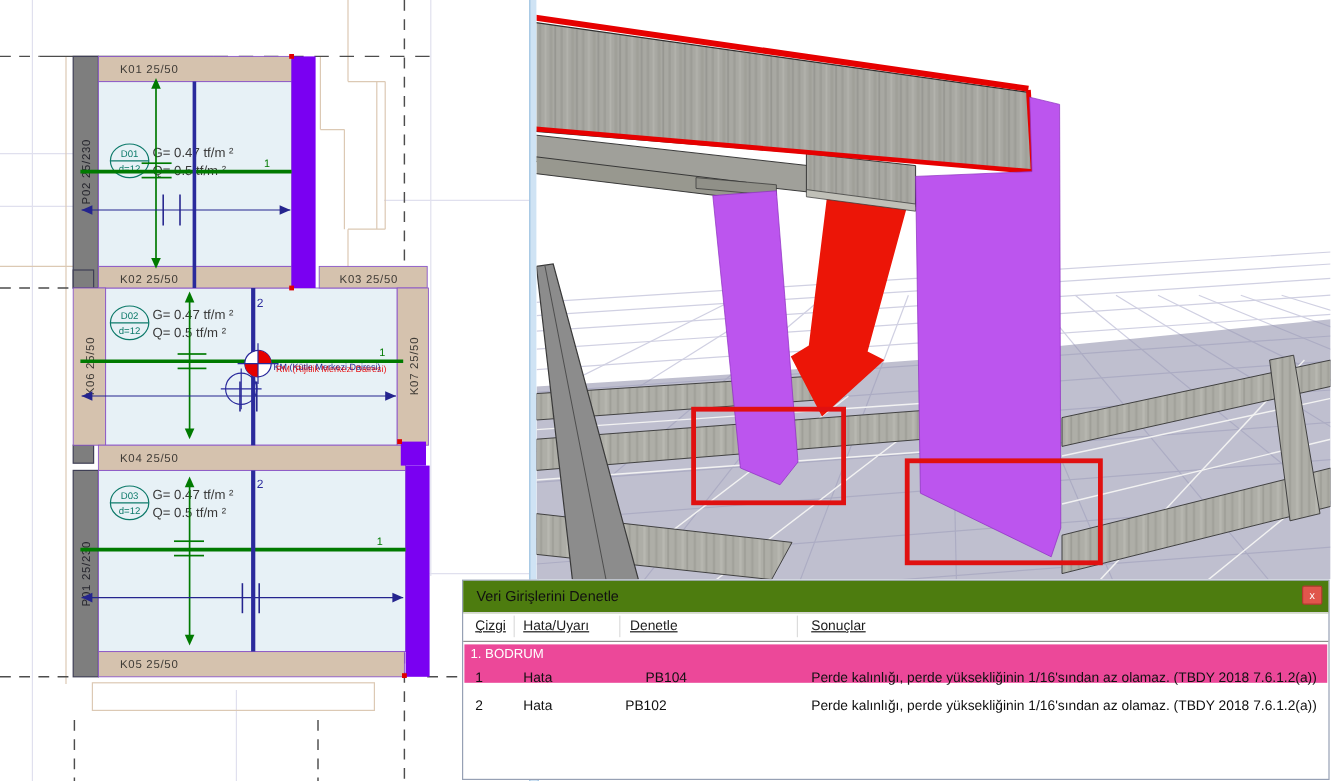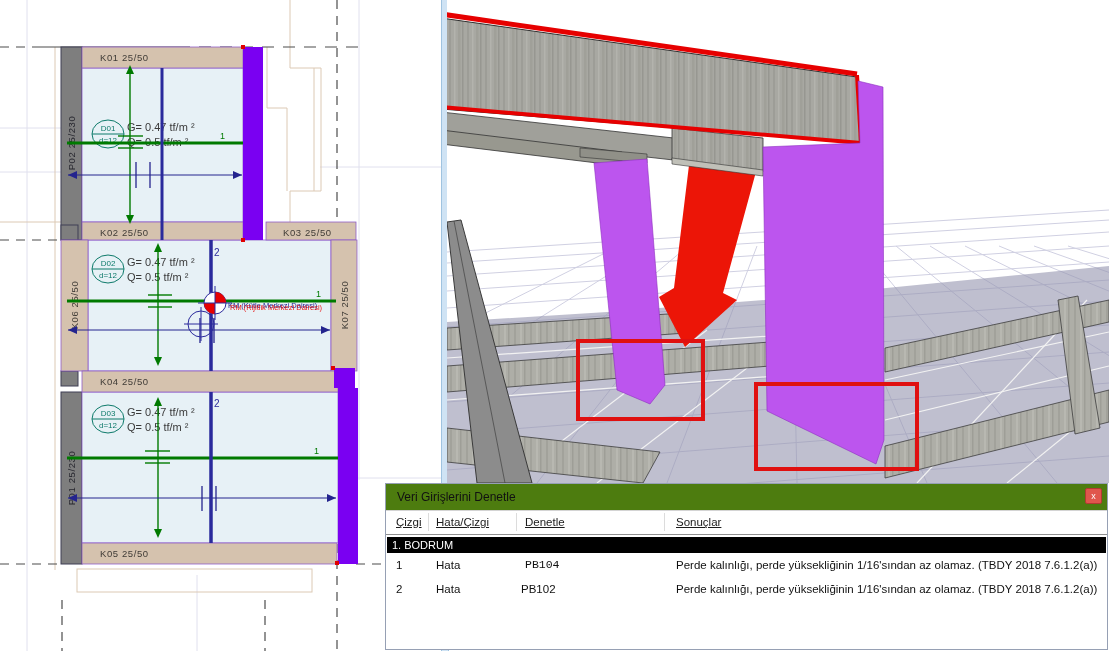--- a/index.html
+++ b/index.html
@@ -10,21 +10,21 @@
   #splitter{left:441px;top:0;width:6px;height:651px;background:#cfe3f4;border-left:1px solid #9fc3e0;border-right:1px solid #9fc3e0;}
   #view3d-pane{left:447px;top:0;width:662px;height:483px;background:#fff;overflow:hidden;}
   
   #dialog{left:385px;top:483px;width:723px;height:167px;background:#fff;border:1px solid #96a0b4;box-sizing:border-box;}
   #dlg-title{position:absolute;left:0;top:0;right:0;height:26px;background:#4d7c0f;border-bottom:1px solid #d4d4d4;}
   #dlg-title span{position:absolute;left:11px;top:6px;font-size:12px;color:#111;}
   #dlg-close{position:absolute;right:5px;top:4px;width:17px;height:16px;background:#e0564c;border:1px solid #b23a31;border-radius:2px;color:#fff;font-size:9px;line-height:15px;text-align:center;cursor:pointer;box-sizing:border-box;}
   .dlg-hdr{position:absolute;top:26px;height:24px;font-size:11.5px;color:#1c1c1c;line-height:24px;text-decoration:underline;}
   #dlg-hdr-row{position:absolute;left:0;right:0;top:26px;height:24px;border-bottom:1px solid #8f8f8f;}
   .hdr-sep{position:absolute;top:29px;width:1px;height:18px;background:#dcdcdc;}
-  #dlg-group{position:absolute;left:1px;right:1px;top:53px;height:16px;background:#000000;color:#fff;font-size:11px;line-height:16px;padding-left:5px;}
+  #dlg-group{position:absolute;left:1px;right:1px;top:53px;height:32px;background:#ec4899;color:#fff;font-size:11px;line-height:16px;padding-left:5px;}
   .dlg-row{position:absolute;left:0;right:0;height:24px;font-size:11.5px;color:#111;line-height:24px;}
   .dlg-cell{position:absolute;white-space:nowrap;}
   svg text{font-family:"Liberation Sans",sans-serif;}
 </style>
 </head>
 <body>
 
 <div id="stage">
 
   <div id="plan-pane" class="abs">
@@ -307,33 +307,33 @@
   </div>
 
   <div id="dialog" class="abs">
     <div id="dlg-title">
       <span>Veri Girişlerini Denetle</span>
       <div id="dlg-close">x</div>
     </div>
 
     <div id="dlg-hdr-row"></div>
     <div class="dlg-hdr" style="left:10px;">Çizgi</div>
-    <div class="dlg-hdr" style="left:50px;">Hata/Çizgi</div>
+    <div class="dlg-hdr" style="left:50px;">Hata/Uyarı</div>
     <div class="dlg-hdr" style="left:139px;">Denetle</div>
     <div class="dlg-hdr" style="left:290px;">Sonuçlar</div>
     <div class="hdr-sep" style="left:42px;"></div>
     <div class="hdr-sep" style="left:130px;"></div>
     <div class="hdr-sep" style="left:278px;"></div>
 
     <div id="dlg-group">1. BODRUM</div>
 
     <div class="dlg-row" style="top:69px;">
       <span class="dlg-cell" style="left:10px;">1</span>
       <span class="dlg-cell" style="left:50px;">Hata</span>
-      <span class="dlg-cell" style="left:139px;font-family:Liberation Mono, monospace;">PB104</span>
+      <span class="dlg-cell" style="left:152px;">PB104</span>
       <span class="dlg-cell" style="left:290px;">Perde kalınlığı, perde yüksekliğinin 1/16'sından az olamaz. (TBDY 2018 7.6.1.2(a))</span>
     </div>
     <div class="dlg-row" style="top:93px;">
       <span class="dlg-cell" style="left:10px;">2</span>
       <span class="dlg-cell" style="left:50px;">Hata</span>
       <span class="dlg-cell" style="left:135px;">PB102</span>
       <span class="dlg-cell" style="left:290px;">Perde kalınlığı, perde yüksekliğinin 1/16'sından az olamaz. (TBDY 2018 7.6.1.2(a))</span>
     </div>
   </div>
 </div>

